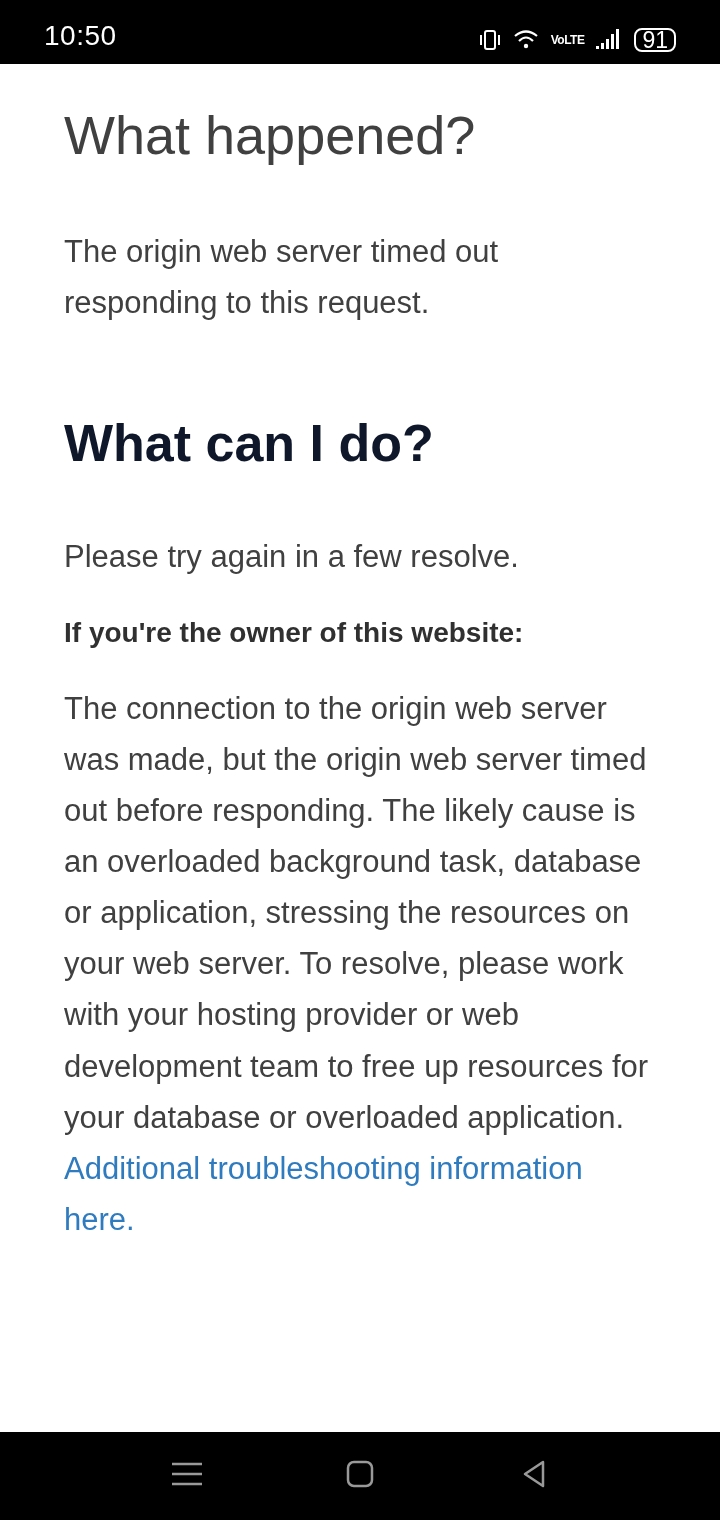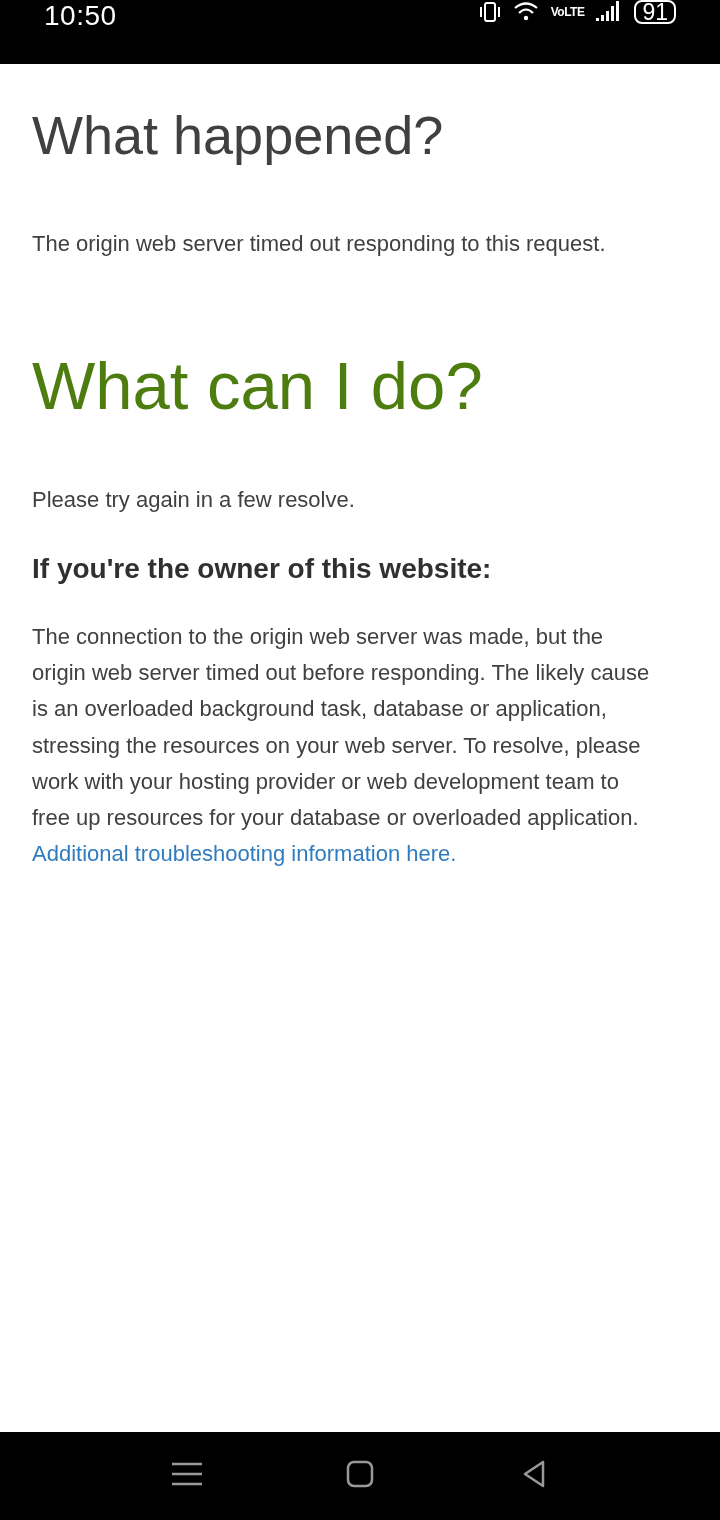--- a/index.html
+++ b/index.html
@@ -13,60 +13,60 @@
       font-family: -apple-system, BlinkMacSystemFont, "Segoe UI", Helvetica, Arial, sans-serif;
       background: #ffffff;
       display: flex;
       flex-direction: column;
     }
     .status-bar {
       height: 64px;
       background: #000000;
       color: #ffffff;
       display: flex;
-      align-items: flex-start;
+      align-items: flex-end;
       justify-content: space-between;
-      padding: 0 44px 0 44px;
+      padding: 0 44px 12px 44px;
       font-size: 28px;
       font-weight: 400;
     }
     .status-time {
       letter-spacing: 0.5px;
     }
     .status-icons {
       display: flex;
       align-items: center;
       gap: 12px;
     }
     .status-icon {
       display: inline-flex;
       align-items: center;
     }
     .content {
       flex: 1;
-      padding: 40px 64px 20px 32px;
+      padding: 40px 64px 20px 64px;
       overflow-y: auto;
     }
     h1 {
       font-size: 54px;
       font-weight: 400;
       color: #404040;
       margin-bottom: 60px;
       line-height: 1.15;
     }
     .body-text {
-      font-size: 22px;
+      font-size: 31px;
       color: #404040;
       line-height: 1.65;
       margin-bottom: 30px;
     }
     h2 {
-      font-size: 67px;
-      font-weight: 400;
-      color: #4d7c0f;
+      font-size: 52px;
+      font-weight: 700;
+      color: #0f172a;
       margin-top: 85px;
       margin-bottom: 58px;
     }
     h3 {
       font-size: 28px;
       font-weight: 700;
       color: #303030;
       margin-bottom: 34px;
       margin-top: 34px;
     }

